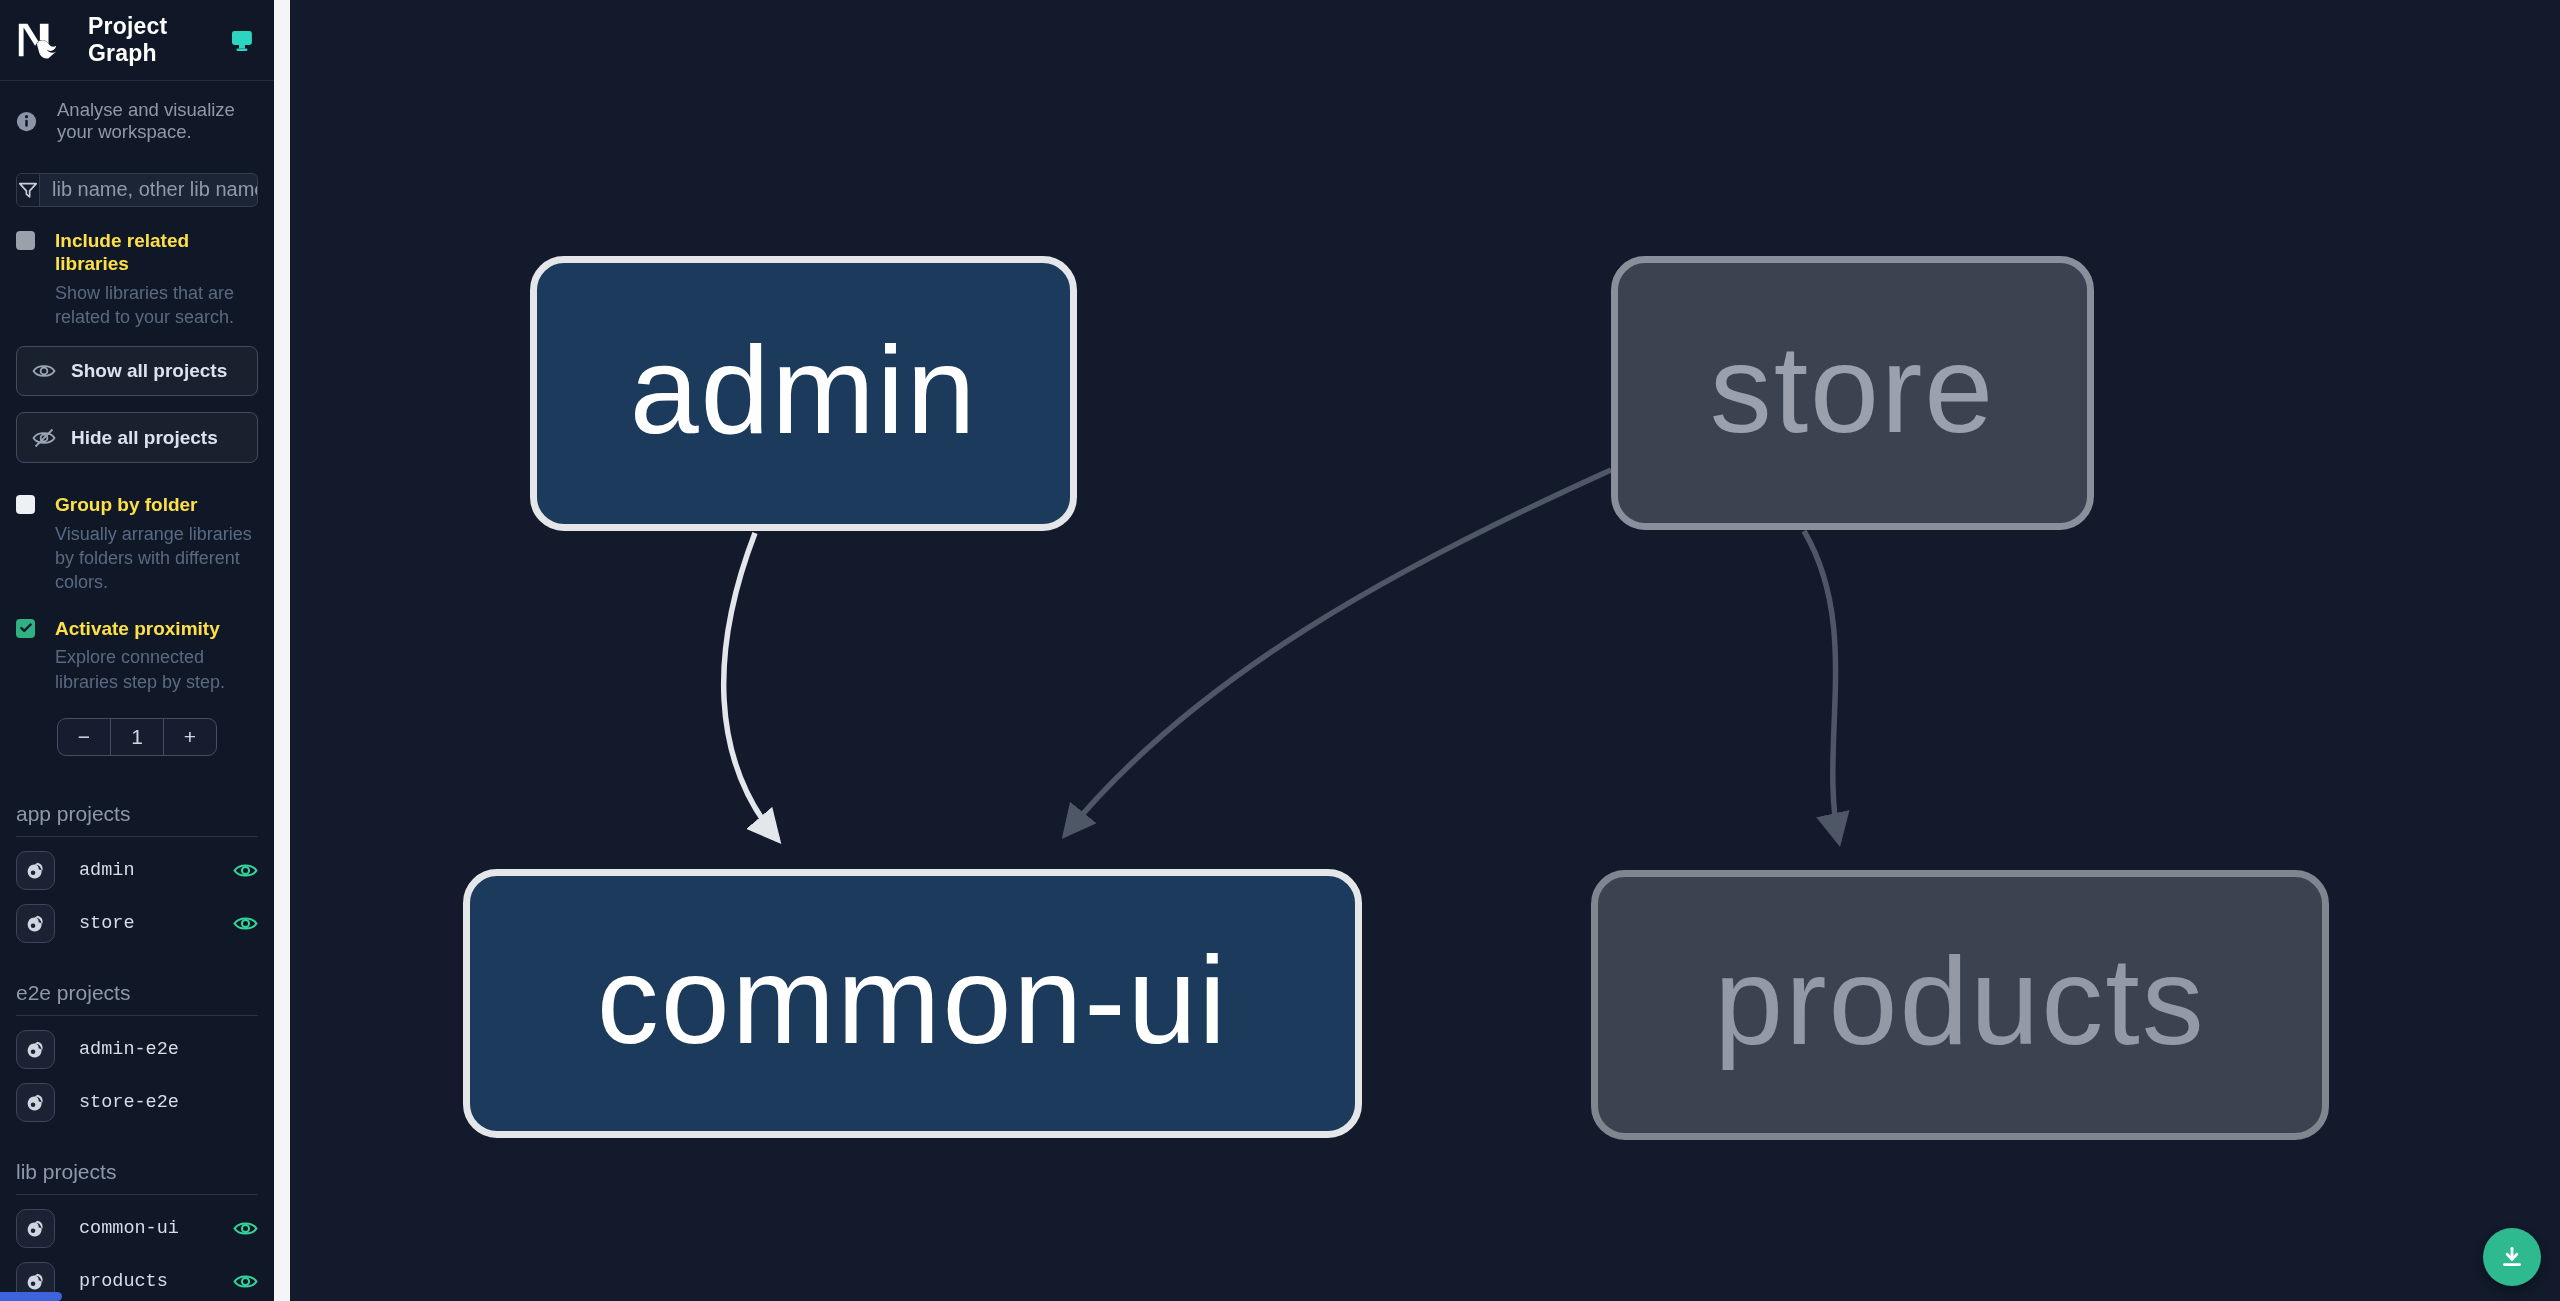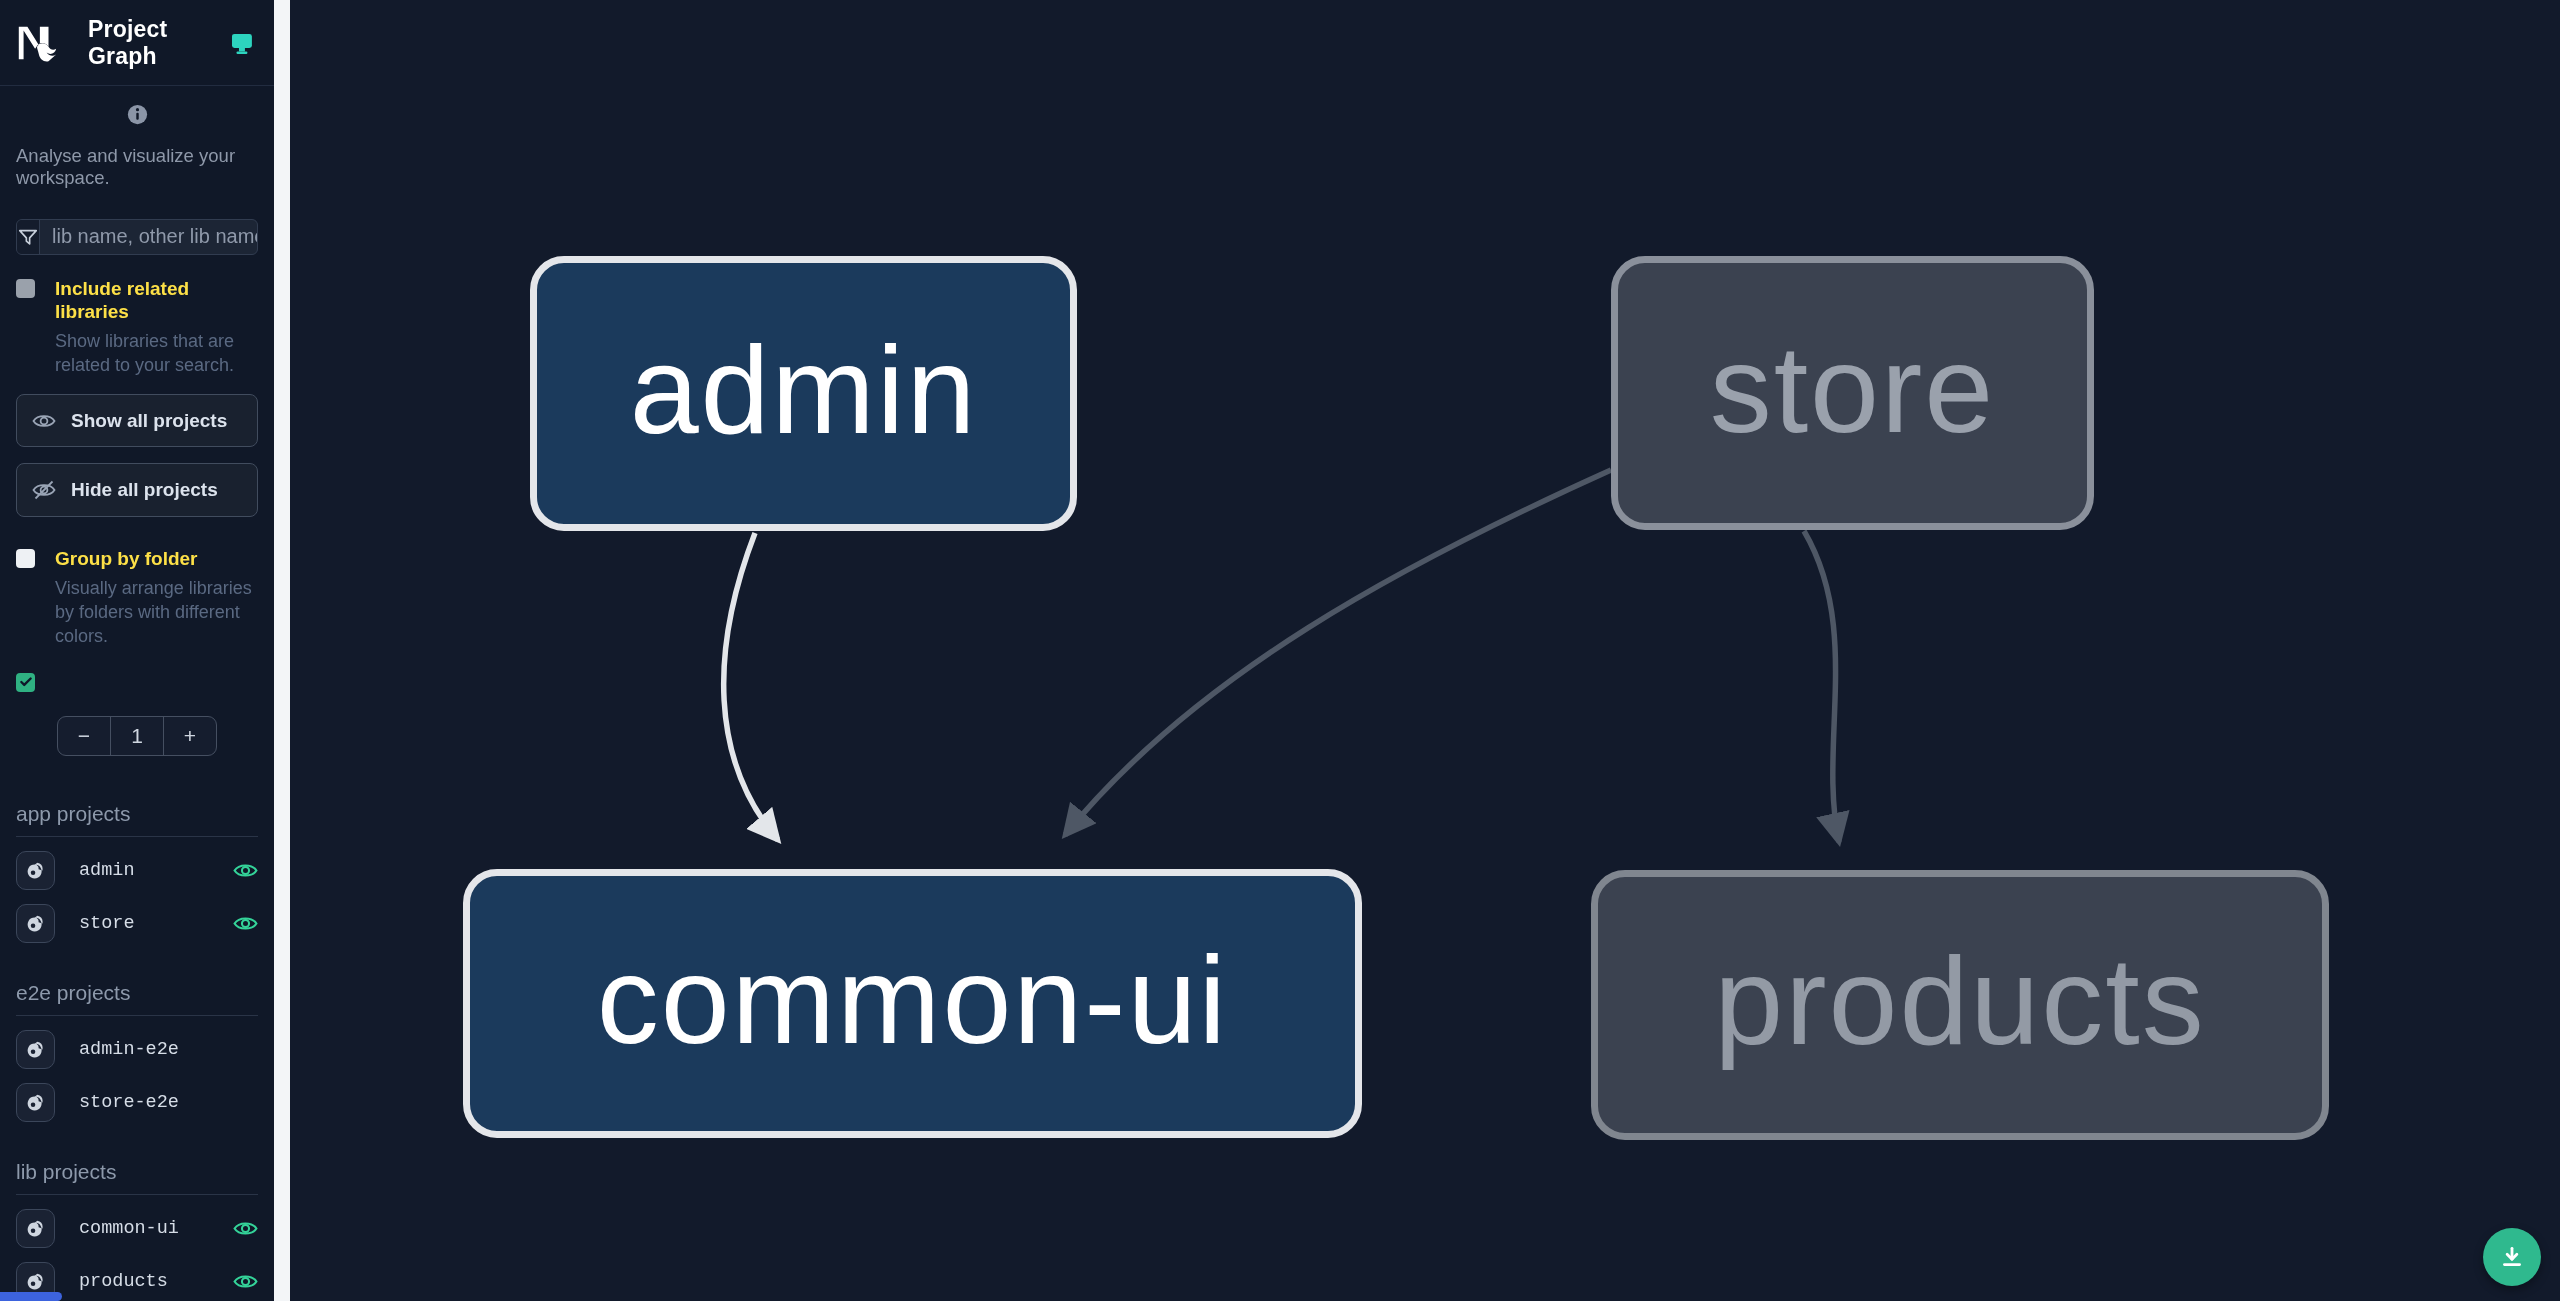--- a/index.html
+++ b/index.html
@@ -10,21 +10,21 @@
   
   .sidebar { width:274px; height:100%; background:#101828; flex:0 0 274px;
              display:flex; flex-direction:column; overflow:hidden; }
   .sb-header { height:90px; display:flex; align-items:center; padding:0 20px 0 14px;
                border-bottom:1px solid #222c40; }
   .nx-logo { width:46px; height:46px; flex:0 0 46px; }
   .sb-title { color:#ffffff; font-size:23px; font-weight:700; margin-left:28px; letter-spacing:.2px; }
   .monitor-icon { margin-left:auto; width:26px; height:26px; }
 
   .tagline { display:flex; align-items:center; gap:20px; padding:18px 16px 6px 16px;
-             color:#8e98a9; font-size:18.5px;flex-direction:column; }
+             color:#8e98a9; font-size:18.5px; }
   .info-icon { width:21px; height:21px; flex:0 0 21px; }
 
   .search { margin:24px 16px 0 16px; height:37px; display:flex; align-items:stretch;
             border:1px solid #313c50; border-radius:6px; overflow:hidden; background:#1c2535; }
   .search-iconcell { width:46px; background:#141c2c; display:flex; align-items:center;
                      justify-content:center; border-right:1px solid #313c50; }
   .search input { flex:1; background:transparent; border:none; outline:none; color:#dbe2ec;
                   font-size:20px; padding:0 12px; }
   .search input::placeholder { color:#8f99aa; }
 
@@ -154,20 +154,24 @@
         <div class="opt-label">Group by folder</div>
         <div class="opt-desc">Visually arrange libraries by folders with different colors.</div>
       </span>
     </label>
 
     <label class="opt">
       <span class="cb checked">
         <svg width="14" height="14" viewBox="0 0 24 24" fill="none" stroke="#0f1729" stroke-width="4" stroke-linecap="round" stroke-linejoin="round">
           <polyline points="20 6 9 17 4 12"></polyline>
         </svg>
+      </span>
+      <span>
+        <div class="opt-label">Activate proximity</div>
+        <div class="opt-desc">Explore connected libraries step by step.</div>
       </span>
     </label>
 
     <div class="stepper">
       <div>−</div>
       <div class="step-val">1</div>
       <div>+</div>
     </div>
 
     <div class="section">

